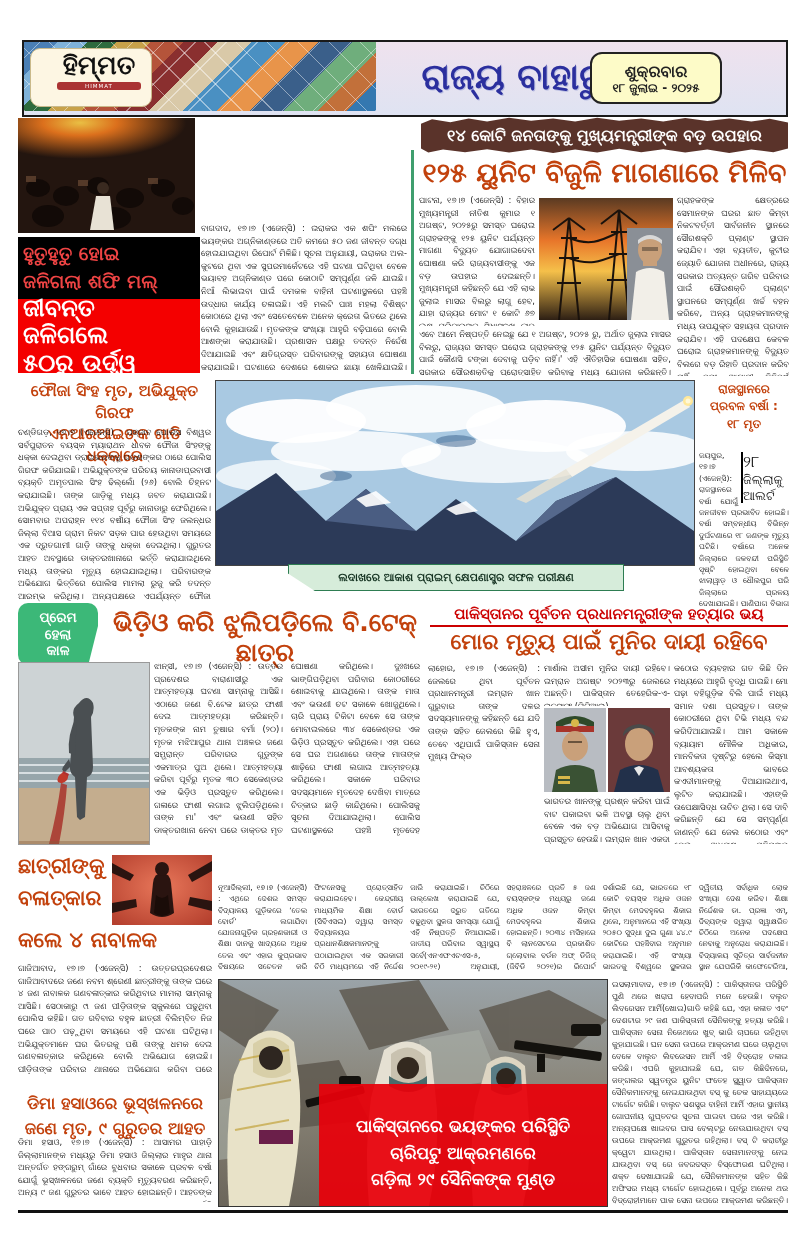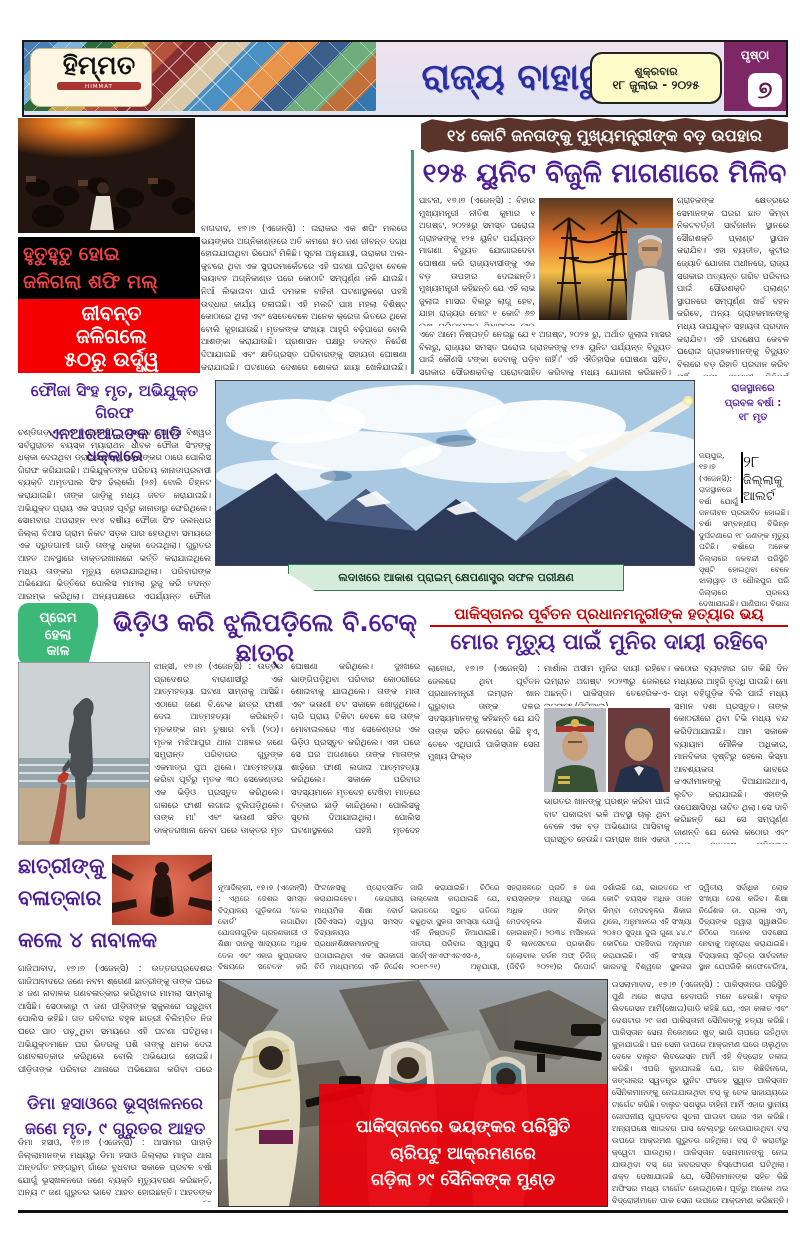--- a/index.html
+++ b/index.html
@@ -1,47 +1,47 @@
 <!DOCTYPE html>
 <html><head>
 <meta charset="utf-8">
 <style>
   html,body{margin:0;padding:0;background:#ffffff;}
   #page{position:relative;width:800px;height:1258px;background:#ffffff;overflow:hidden;
         font-family:"DejaVu Sans","Liberation Sans",sans-serif;}
   .abs{position:absolute;}
   .bt{font-size:8.4px;line-height:1.5;text-align:justify;color:#141414;overflow:hidden;}
-  .hl{font-weight:bold;color:#4c1d95;}
+  .hl{font-weight:bold;color:#c2410c;}
   .ctr{text-align:center;}
 
   
   #masthead{left:22px;top:40px;width:762px;height:73px;border:2px solid #1a1a1a;background:linear-gradient(180deg,#efe2ee 0%,#dfe3f2 100%);}
   #collage{left:0;top:0;width:352px;height:69px;
     background:linear-gradient(135deg,#4a7fb5 0 8%,#7fb2d9 8% 15%,#2e6b3e 15% 22%,#c8a24a 22% 30%,#b5543a 30% 38%,#8a2f2f 38% 46%,#d9c9a8 46% 54%,#4a90c2 54% 62%,#e8944a 62% 70%,#3a5f8a 70% 78%,#6fae7c 78% 86%,#c2703a 86% 93%,#3478b0 93% 100%);}
   #collage:after{content:"";position:absolute;inset:0;background:repeating-linear-gradient(45deg,rgba(255,255,255,.45) 0 1px,transparent 1px 22px),repeating-linear-gradient(-45deg,rgba(255,255,255,.45) 0 1px,transparent 1px 22px);}
   #logo-box{left:6px;top:6px;width:104px;height:57px;background:#fdf6e3;border-radius:10px;z-index:3;border:1px solid #c9b98a;text-align:center;padding-left:16px;}
   #logo-main{font-weight:bold;font-size:26px;color:#111;line-height:1.25;}
   #logo-sub{font-size:5.5px;letter-spacing:1px;color:#fff;background:#a33;border-radius:3px;margin:0 10px;padding:1px 0;}
   #edition-title{left:360px;top:4px;width:260px;height:62px;display:flex;align-items:center;justify-content:center;
     font-weight:bold;font-size:36px;color:#2b2f9e;text-shadow:1px 1px 0 #b8bce0;z-index:2;}
   #page-box{right:0;top:0;width:62px;height:69px;background:#7d2766;z-index:2;}
   #page-label{color:#fff;font-size:12px;font-weight:bold;text-align:center;margin-top:6px;}
   #page-num{position:absolute;right:4px;bottom:4px;width:34px;height:34px;background:#fff;border-radius:8px;
     color:#5c1c4c;font-size:24px;font-weight:bold;text-align:center;line-height:34px;}
   #date-box{right:64px;top:10px;width:128px;height:48px;background:#fdfbc8;border:2px solid #222;border-radius:12px;z-index:2;
     display:flex;flex-direction:column;align-items:center;justify-content:center;}
-  #date-day{font-size:11px;font-weight:bold;color:#222;}
+  #date-day{font-size:16px;font-weight:bold;color:#222;}
   #date-date{font-size:12px;font-weight:bold;color:#222;}
 
   
   #fire-photo{left:18px;top:118px;width:177px;height:115px;background:#23150f;overflow:hidden;}
   #fire-hl1{left:18px;top:237px;width:177px;height:62px;background:#000;color:#ef4444;font-weight:bold;font-size:19px;
     display:flex;flex-direction:column;justify-content:center;padding-left:5px;line-height:1.45;}
-  #fire-hl2{left:18px;top:299px;width:177px;height:74px;background:#f40000;color:#fff;font-weight:bold;font-size:20px;
-    display:flex;flex-direction:column;justify-content:center;padding-left:5px;line-height:1.15;align-items:center;}
+  #fire-hl2{left:18px;top:299px;width:177px;height:74px;background:#f40000;color:#fff;font-weight:bold;font-size:24px;
+    display:flex;flex-direction:column;justify-content:center;padding-left:5px;line-height:1.15;}
   #fire-body{left:201px;top:222px;width:206px;height:152px;}
 
   
   #elec-vline{left:411px;top:150px;width:3px;height:224px;background:#3f9e6e;}
   #elec-kicker{left:421px;top:117px;width:367px;height:37px;background:#5a332a;color:#fff;font-weight:bold;font-size:16px;
     display:flex;align-items:center;justify-content:center;
     clip-path:polygon(0% 18%,3% 6%,8% 14%,13% 4%,18% 12%,24% 2%,30% 10%,36% 4%,42% 12%,48% 2%,54% 10%,60% 4%,66% 12%,72% 3%,78% 11%,84% 4%,90% 12%,95% 5%,100% 15%,100% 85%,96% 95%,90% 88%,84% 97%,78% 88%,72% 96%,66% 87%,60% 95%,54% 86%,48% 96%,42% 88%,36% 97%,30% 88%,24% 96%,18% 87%,12% 95%,6% 88%,2% 96%,0% 85%);}
   #elec-hl{left:421px;top:155px;width:367px;height:36px;font-size:27px;display:flex;align-items:center;justify-content:center;}
   #elec-wrap{left:419px;top:194px;width:370px;height:182px;}
   #elec-col1{left:0;top:0;width:116px;height:132px;}
@@ -53,21 +53,21 @@
   #fauja-hl{left:18px;top:381px;width:193px;font-size:15.5px;line-height:1.4;}
   #fauja-body{left:18px;top:426px;width:193px;height:176px;}
 
   
   #missile-photo{left:215px;top:380px;width:478px;height:184px;overflow:hidden;border:1px solid #444;}
   #missile-cap{left:288px;top:564px;width:334px;height:25px;background:#d6ecda;border:1px solid #2e7d52;
     color:#12301f;font-size:11px;font-weight:bold;display:flex;align-items:center;justify-content:center;
     clip-path:polygon(0 0,100% 0,100% 100%,8% 100%,0 35%);}
 
   
-  #raj-hl{left:699px;top:381px;width:90px;font-size:10px;line-height:1.45;margin-left:9px;}
+  #raj-hl{left:699px;top:381px;width:90px;font-size:12px;line-height:1.45;}
   #raj-body{left:699px;top:450px;width:90px;height:156px;font-size:7.6px;}
   #raj-pull{float:right;width:46px;border-left:2px solid #000;margin:2px 0 2px 3px;padding-left:0;
     font-weight:normal;font-size:12.5px;line-height:1.25;text-align:left;}
 
   
   #btech-badge{left:18px;top:603px;width:80px;height:62px;background:#3cb878;border-radius:10px;color:#fff;
     font-weight:bold;font-size:13.5px;display:flex;flex-direction:column;align-items:center;justify-content:center;line-height:1.25;}
   #btech-badge:after{content:"";position:absolute;right:-7px;top:-2px;width:9px;height:66px;background:#fff;transform:skewX(-14deg);}
   #btech-hl{left:106px;top:608px;width:318px;font-size:25px;text-align:center;}
   #beach-photo{left:18px;top:662px;width:130px;height:181px;overflow:hidden;border:1px solid #999;}
@@ -112,24 +112,20 @@
 
 <div id="page">
 
   <div id="masthead" class="abs">
     <div id="collage" class="abs"></div>
     <div id="logo-box" class="abs">
       <div id="logo-main">ହିମ୍ମତ</div>
       <div id="logo-sub">HIMMAT</div>
     </div>
     <div id="edition-title" class="abs">ରାଜ୍ୟ ବାହାରୁ</div>
-    <div id="page-box" class="abs">
-      <div id="page-label">ପୃଷ୍ଠା</div>
-      <div id="page-num">୭</div>
-    </div>
     <div id="date-box" class="abs">
       <div id="date-day">ଶୁକ୍ରବାର</div>
       <div id="date-date">୧୮ ଜୁଲାଇ - ୨୦୨୫</div>
     </div>
   </div>
 
   <div id="fire-photo" class="abs">
     <svg width="177" height="115" viewBox="0 0 177 115">
       <rect width="177" height="115" fill="#23150f"></rect>
       <radialGradient id="fg" cx="35%" cy="8%" r="60%">

